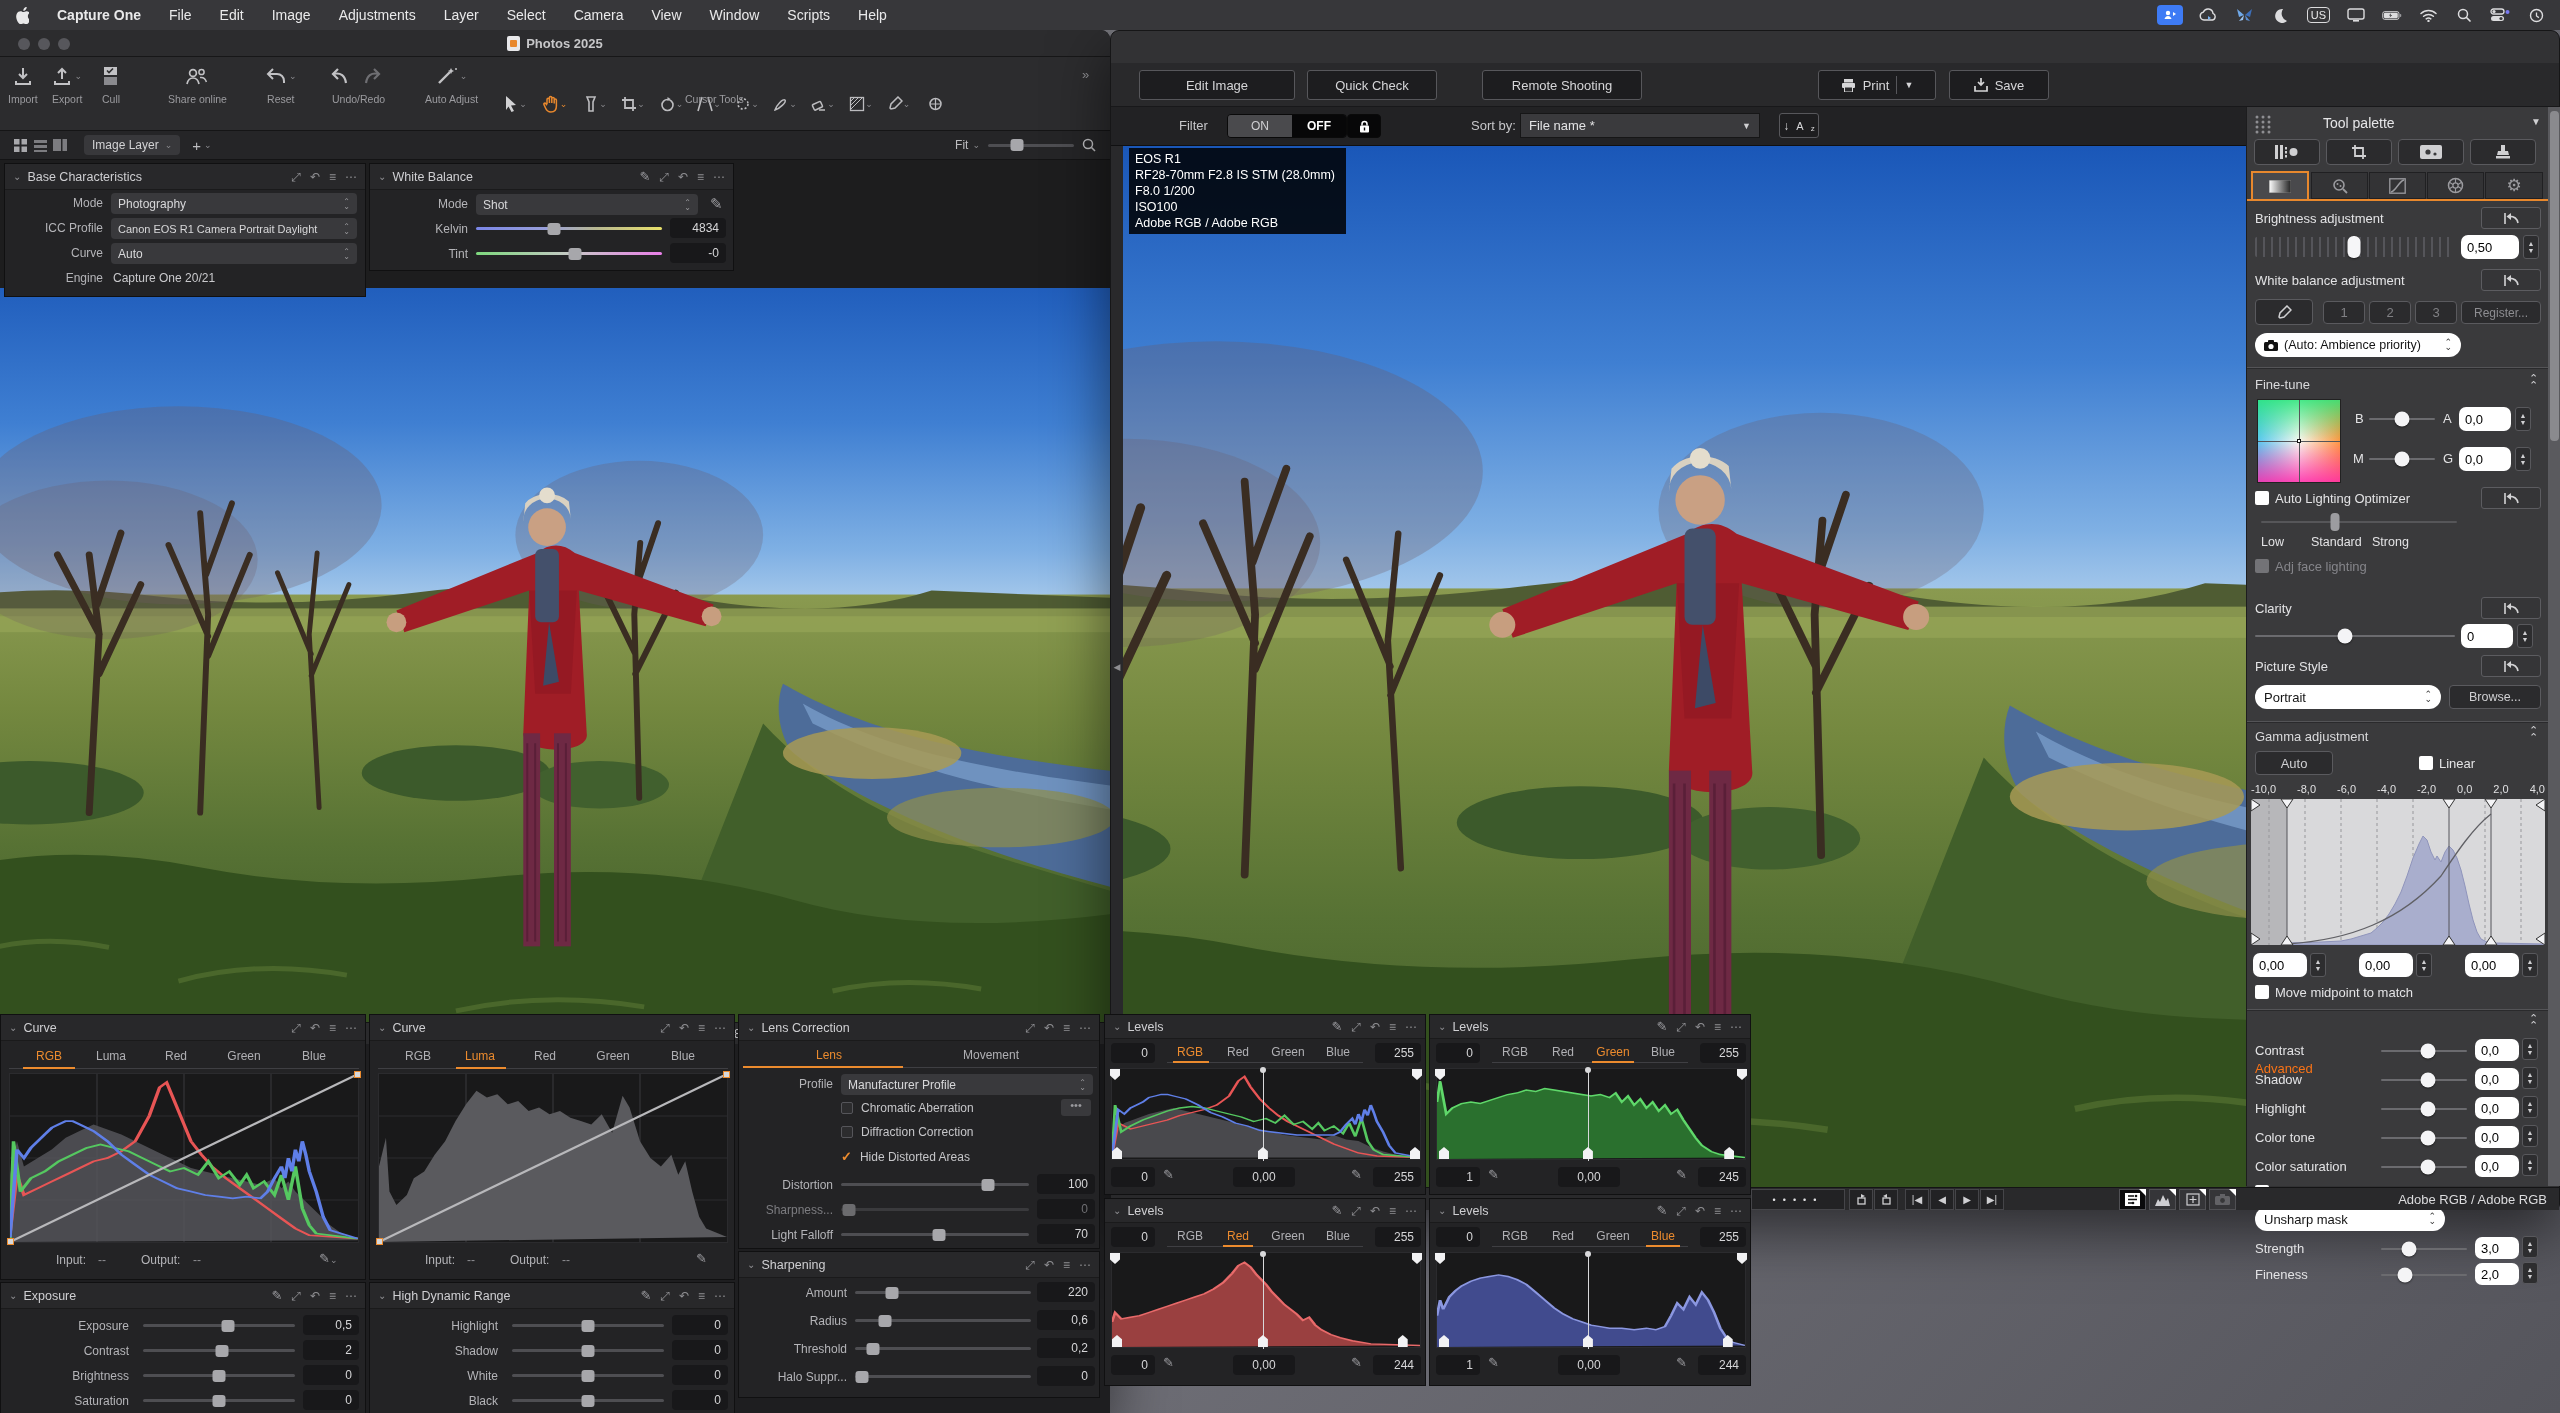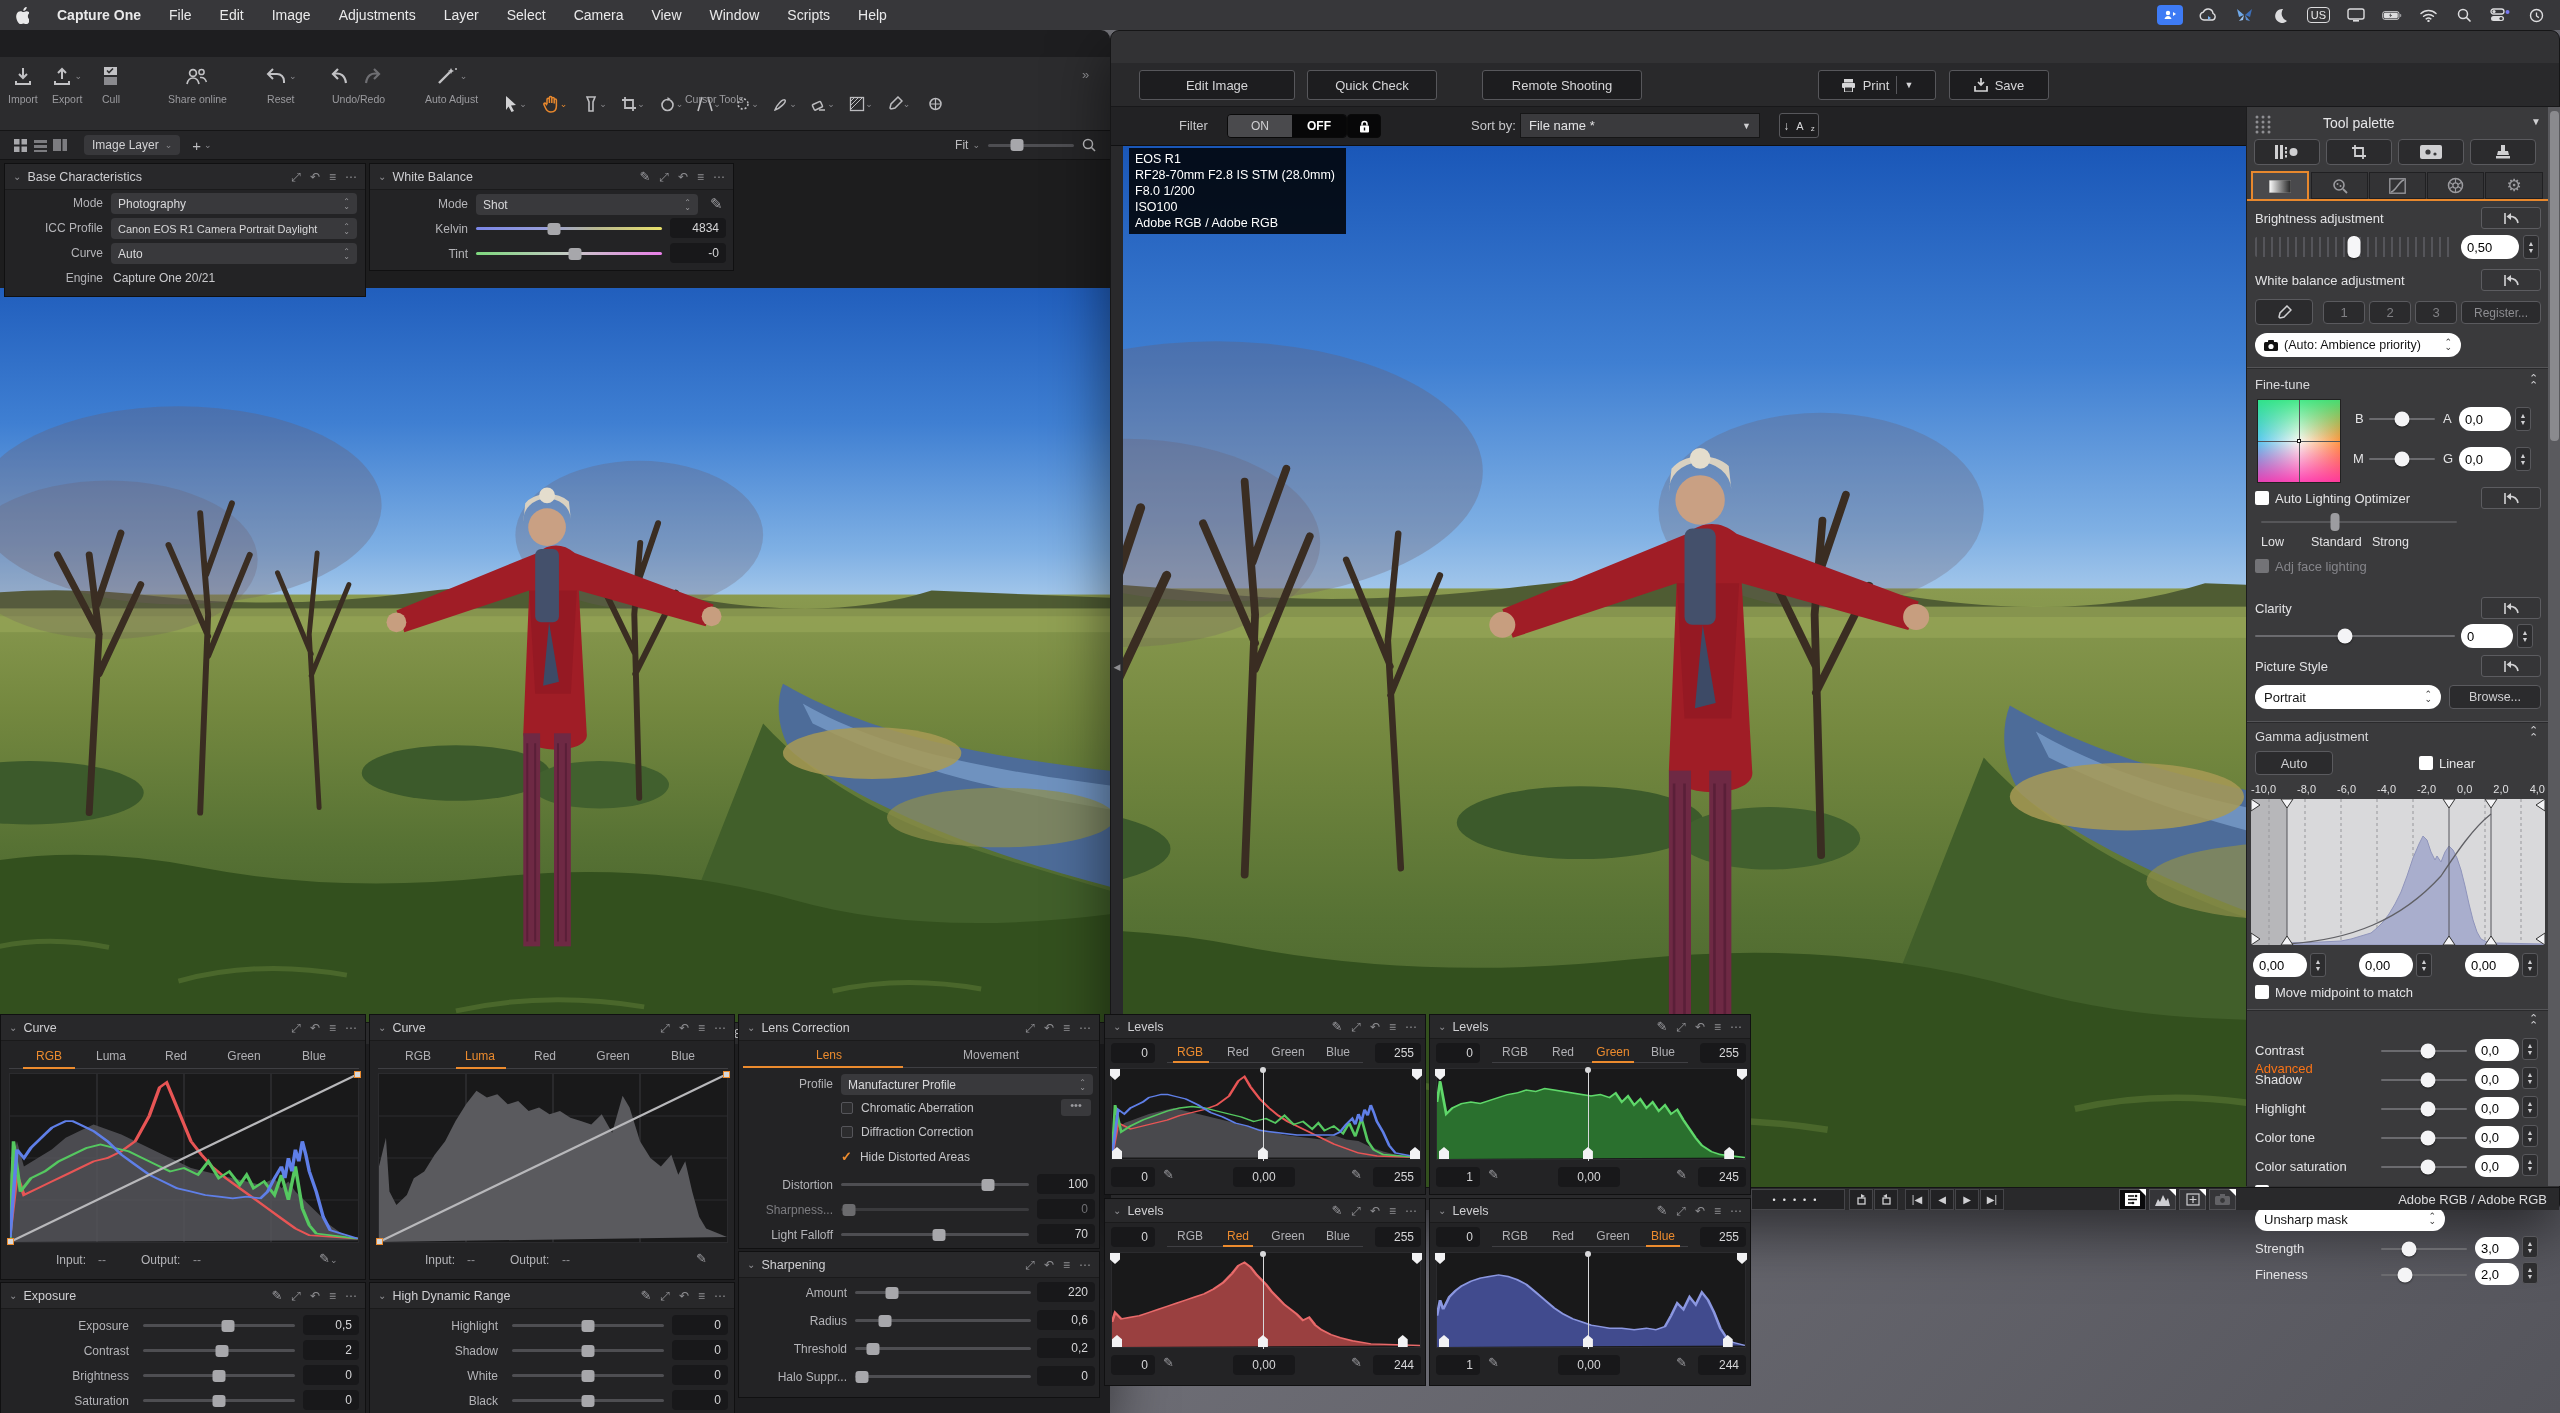--- a/index.html
+++ b/index.html
@@ -84,21 +84,21 @@
   #exif{position:absolute;left:18px;top:117px;width:217px;background:rgba(0,0,0,.85);color:#fff;font-size:12.5px;line-height:16px;padding:3px 6px}
   #dpp-pal{position:absolute;left:1135px;top:76px;width:302px;height:1079px;background:#3a3a3c;border-left:1px solid #1d1d1e;color:#e3e3e5;font-size:13px}
   #dpp-scroll{position:absolute;left:1437px;top:76px;width:12px;height:1079px;background:#5a5a5e}
   #dpp-scroll .thumb{position:absolute;left:1.5px;top:4px;width:9px;height:330px;background:#8a8a8e;border-radius:4px}
   .pal-hd{position:absolute;display:flex;align-items:center;color:#e6e6e8;font-size:14px}
   .rst{position:absolute;width:60px;height:22px;background:#353537;border:1px solid #5c5c60;border-radius:3px;display:flex;align-items:center;justify-content:center;color:#d2d2d4;font-size:12px;gap:1px}
   .wpill{position:absolute;background:#fff;border-radius:12px;color:#141414;font-size:13px;display:flex;align-items:center;padding:0 9px;height:24px;gap:6px}
   .wpill .ud{margin-left:auto;color:#333;font-size:9px;line-height:5px;display:flex;flex-direction:column}
   .wpill .ud i:before{content:"⌃";font-style:normal}
   .wpill .ud b:before{content:"⌄";font-weight:normal}
-  .vwhite{position:absolute;background:#fff;color:#000;font-size:13px;display:flex;align-items:center;padding:0 6px;height:24px;border-radius:12px}
+  .vwhite{position:absolute;background:#fff;color:#000;font-size:13px;display:flex;align-items:center;padding:0 6px;height:24px;border-radius:7px}
   .step{position:absolute;width:16px;height:24px;background:#2d2d2f;border:1px solid #58585c;border-radius:3px;display:flex;flex-direction:column;align-items:center;justify-content:center;color:#cfcfd2;font-size:7px;line-height:7px}
   .step:before{content:"▲"}.step:after{content:"▼"}
   .dsl{position:absolute;height:2px;background:#6b6b6f;border-radius:1px}
   .dkn{position:absolute;top:50%;transform:translate(-50%,-50%);width:15px;height:15px;border-radius:50%;background:#f4f4f6;box-shadow:0 1px 2px rgba(0,0,0,.5)}
   .dck{position:absolute;width:14px;height:14px;background:#fff;border-radius:2px;display:flex;align-items:center;justify-content:center;color:#111;font-size:11px;font-weight:bold}
   .dck.dis{background:#737377}
   .sect{position:absolute;left:0;width:302px;border-top:1px solid #545457;border-bottom:1px solid #2a2a2c;height:0}
   .dchev{position:absolute;color:#cfcfd2;font-size:11px;line-height:7px;text-align:center}
   .tickslider{position:absolute;height:20px;background:repeating-linear-gradient(to right,#55555a 0 2px,transparent 2px 8px);border-radius:2px}
   .pillkn{position:absolute;top:50%;transform:translate(-50%,-50%);width:13px;height:22px;background:#f6f6f8;border-radius:6px;box-shadow:0 1px 2px rgba(0,0,0,.5)}
@@ -259,20 +259,29 @@
     <span class="mb-ic">
           <svg width="15" height="15" viewBox="0 0 15 15">
             <circle cx="7.5" cy="7.5" r="6" fill="none" stroke="#dcdcde" stroke-width="1.4"></circle>
             <path d="M7.5 4.5 V8 l2.4 1.6" stroke="#dcdcde" stroke-width="1.3" fill="none"></path>
           </svg>
         </span>
   </div>
 </div>
 
 <div id="co-win" class="win">
+  <div class="co-title">
+    <div class="lights" style="left:18px;top:8px">
+          <span class="lt"></span>
+          <span class="lt"></span>
+          <span class="lt"></span>
+        </div>
+    <span class="doc-ic"></span>
+    <span>Photos 2025</span>
+  </div>
 
   <div id="co-toolbar">
     <div class="tbtn" style="left:8px;top:6px">
       <div class="tico">
             <svg width="20" height="20" viewBox="0 0 20 20">
               <path d="M10 2v10M6 8l4 4 4-4" stroke="#c2c2c5" stroke-width="2" fill="none"></path>
               <path d="M3 15v3h14v-3" stroke="#c2c2c5" stroke-width="2" fill="none"></path>
             </svg>
           </div>
       <div class="lb">Import</div>

